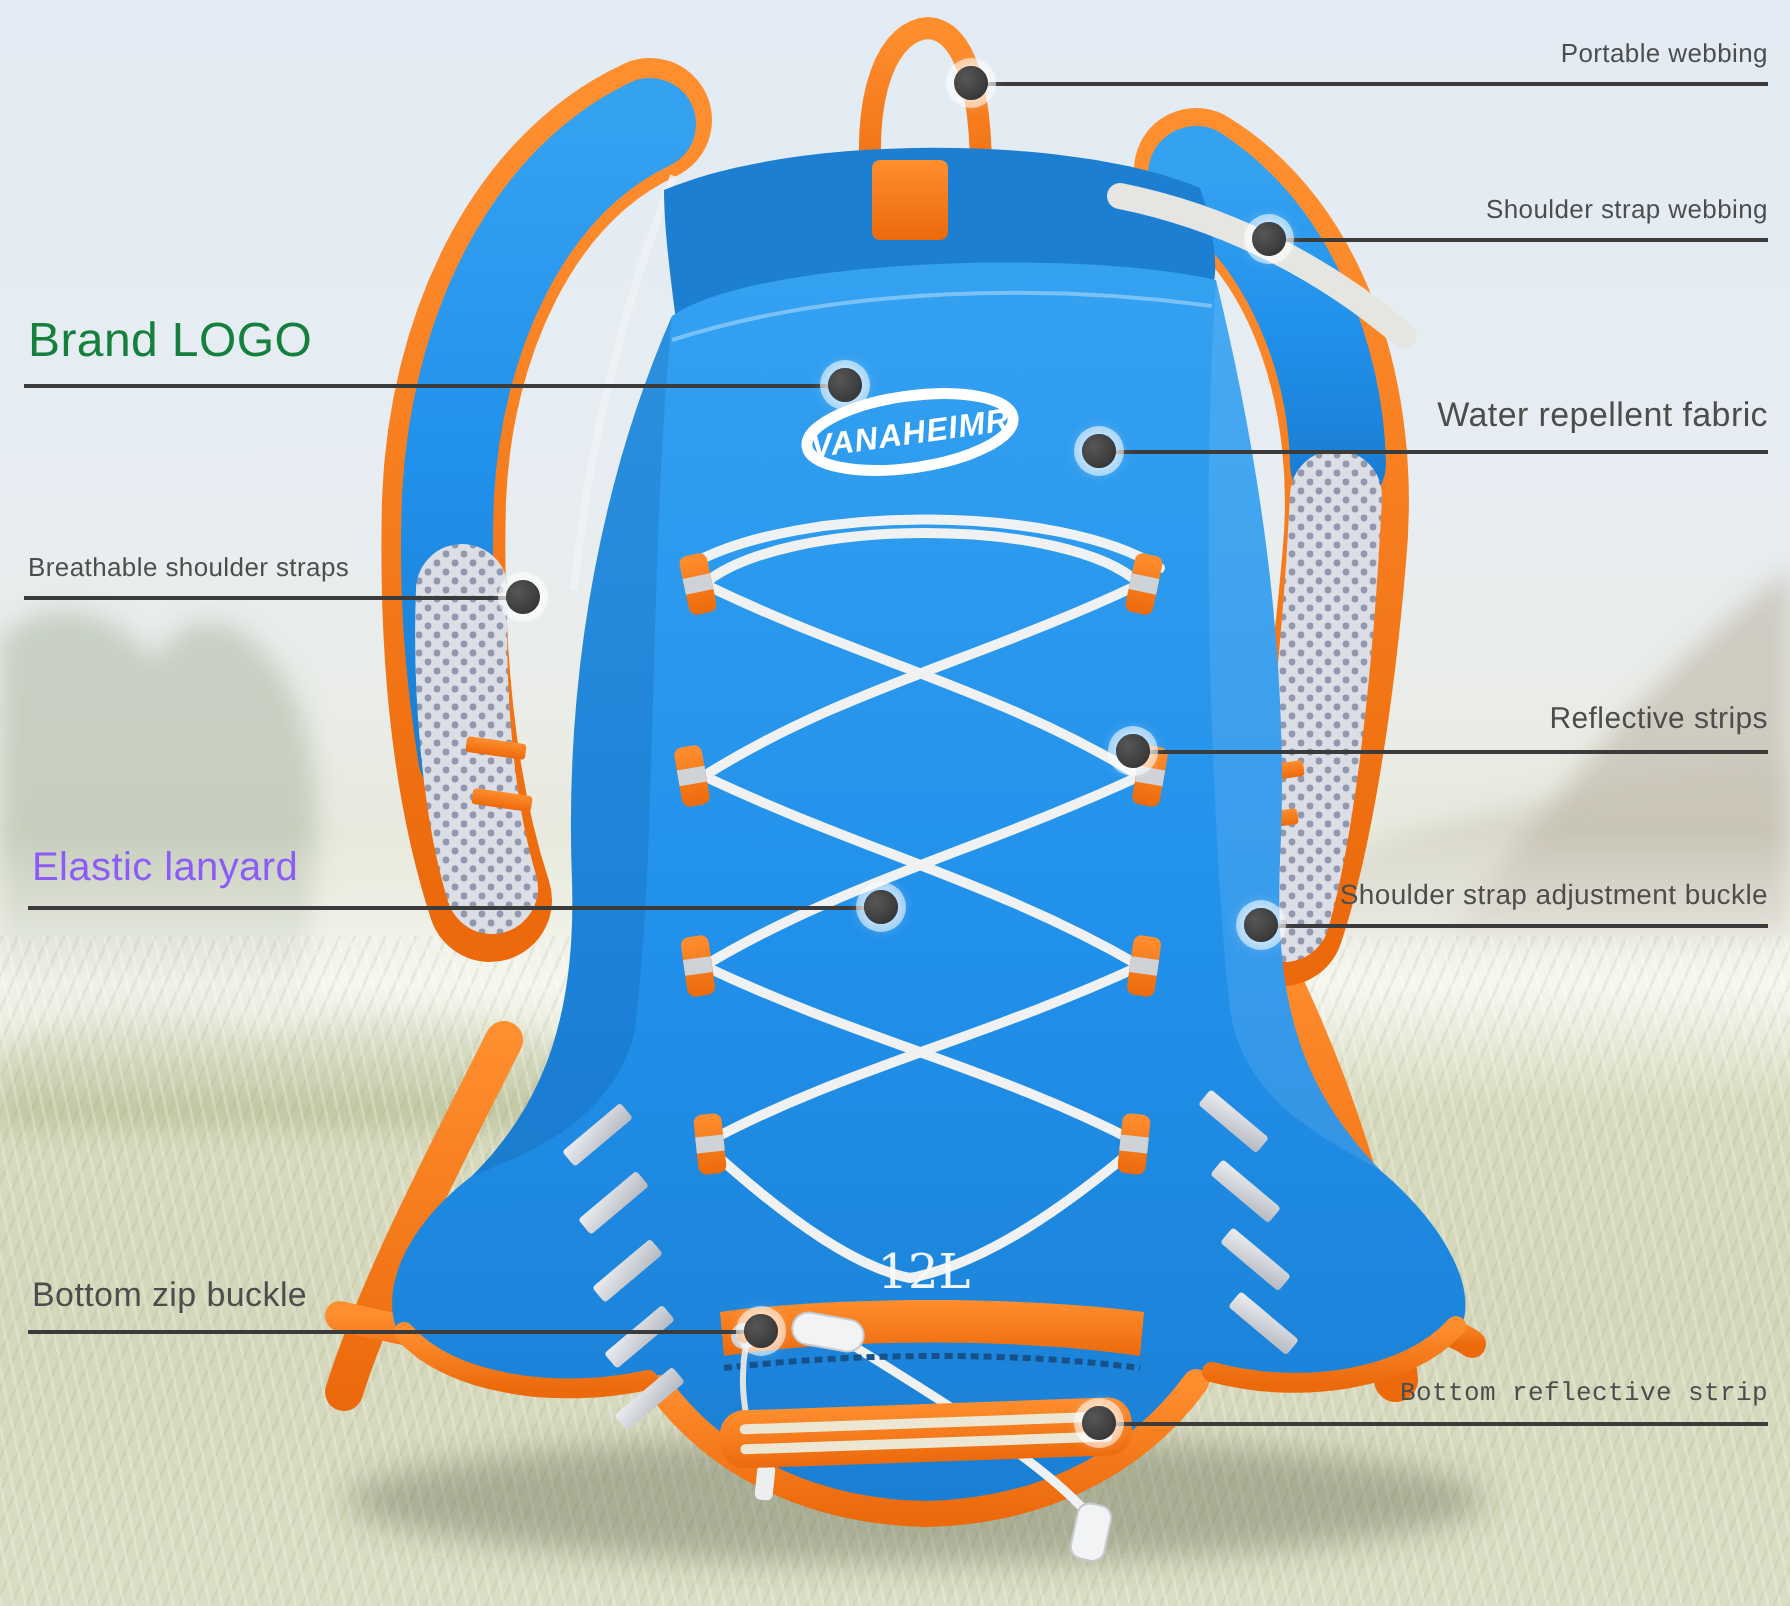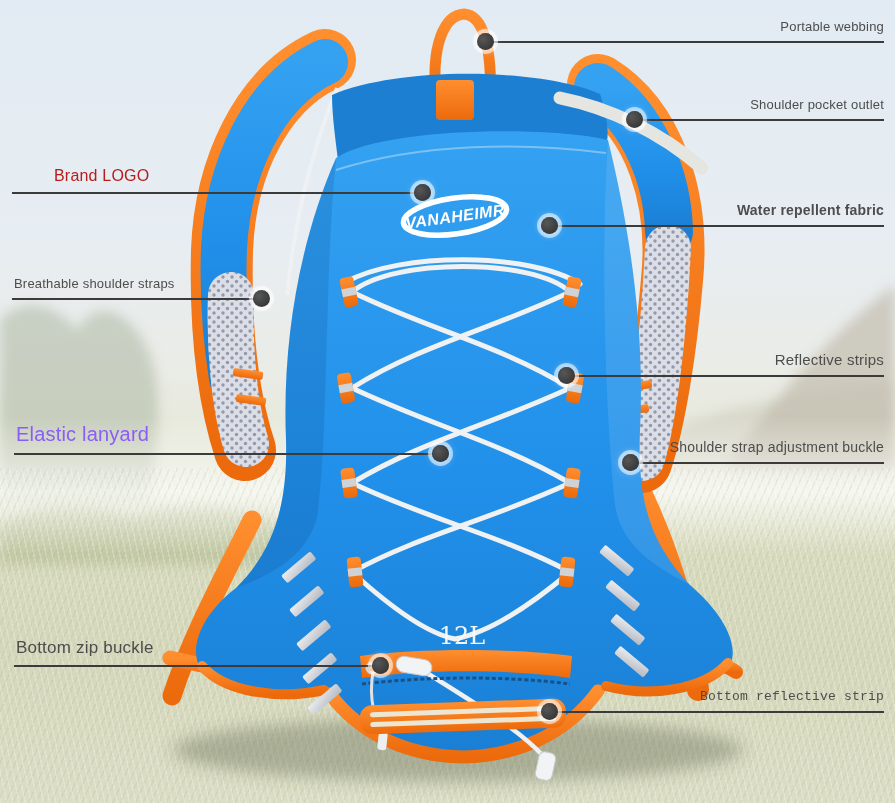--- a/index.html
+++ b/index.html
@@ -205,21 +205,21 @@
   </g>
 
   <g transform="rotate(-2 462 717)">
     <rect x="360" y="702" width="206" height="29" rx="12" fill="url(#orangeGrad)"></rect>
     <rect x="370" y="709" width="186" height="5" rx="2.5" fill="#ece6d2"></rect>
     <rect x="370" y="719" width="186" height="5" rx="2.5" fill="#ece6d2"></rect>
   </g>
 </svg>
 
 <div class="callout left" style="left:12px;top:192px;width:411px;">
-  <div class="label" style="font-size:16px;color:#b91c1c;margin-left:40px;">Brand LOGO</div>
+  <div class="label" style="font-size:24px;color:#15803d;">Brand LOGO</div>
   <div class="line"></div>
   <div class="dot"></div>
 </div>
 <div class="callout left" style="left:12px;top:298px;width:250px;">
   <div class="label" style="font-size:13px;">Breathable shoulder straps</div>
   <div class="line"></div>
   <div class="dot"></div>
 </div>
 <div class="callout left" style="left:14px;top:453px;width:427px;">
   <div class="label" style="font-size:20px;color:#8b5cf6;">Elastic lanyard</div>
@@ -231,26 +231,26 @@
   <div class="line"></div>
   <div class="dot"></div>
 </div>
 
 <div class="callout right" style="left:485px;top:41px;width:399px;">
   <div class="label" style="font-size:13px;text-align:center;">Portable webbing</div>
   <div class="line"></div>
   <div class="dot"></div>
 </div>
 <div class="callout right" style="left:634px;top:119px;width:250px;">
-  <div class="label" style="font-size:13px;">Shoulder pocket outlet</div>
+  <div class="label" style="font-size:13px;">Shoulder strap webbing</div>
   <div class="line"></div>
   <div class="dot"></div>
 </div>
 <div class="callout right" style="left:549px;top:225px;width:335px;">
-  <div class="label" style="font-size:14px;font-weight:bold;">Water repellent fabric</div>
+  <div class="label" style="font-size:17px;">Water repellent fabric</div>
   <div class="line"></div>
   <div class="dot"></div>
 </div>
 <div class="callout right" style="left:566px;top:375px;width:318px;">
   <div class="label" style="font-size:15px;">Reflective strips</div>
   <div class="line"></div>
   <div class="dot"></div>
 </div>
 <div class="callout right" style="left:630px;top:462px;width:254px;">
   <div class="label" style="font-size:14px;">Shoulder strap adjustment buckle</div>

